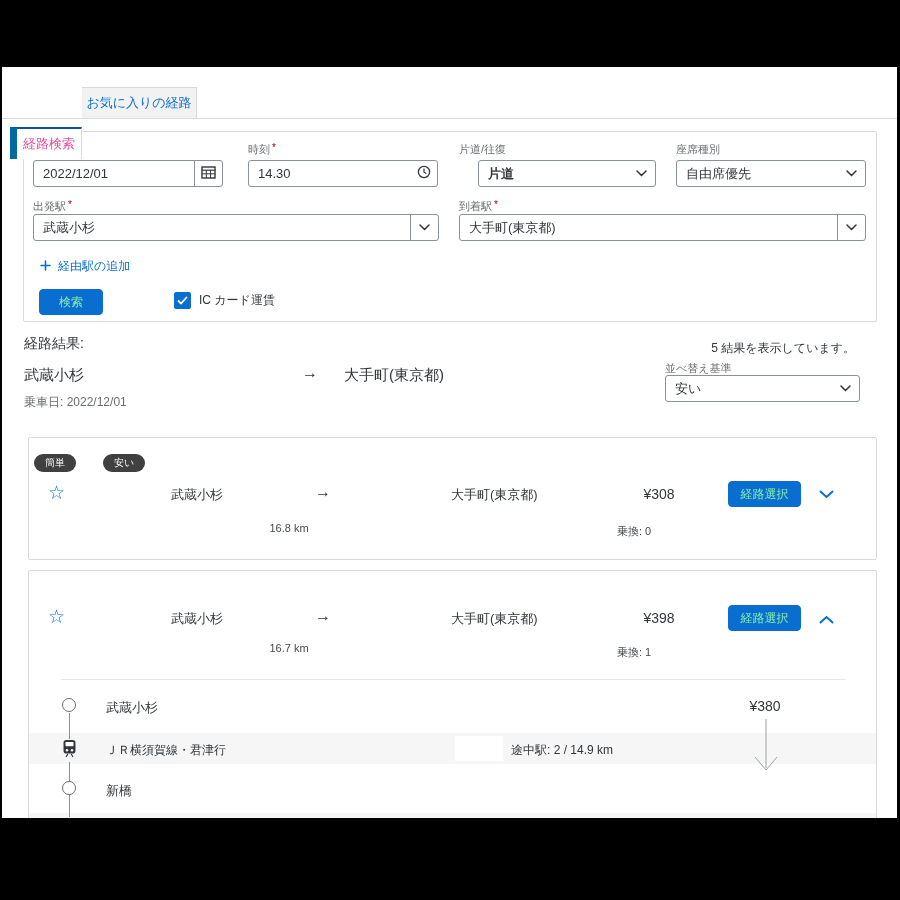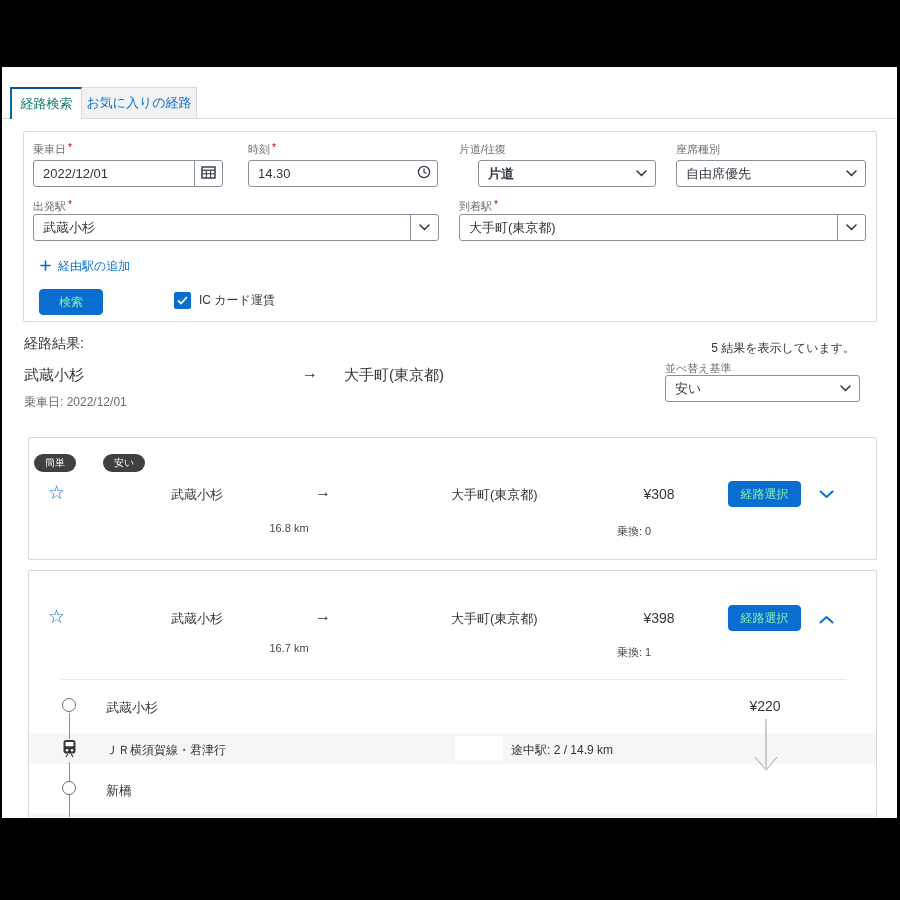--- a/index.html
+++ b/index.html
@@ -10,21 +10,21 @@
   .screen{
     position:absolute;left:2px;top:67px;width:895px;height:751px;
     background:#fff;overflow:hidden;
   }
   .abs{position:absolute;}
   
   .tabline{position:absolute;left:0;top:51px;width:100%;height:1px;background:#d9d9d9;}
   .tab{position:absolute;top:20px;box-sizing:border-box;font-size:13px;
        display:flex;align-items:center;justify-content:center;cursor:pointer;}
   .tab.active{left:8px;width:72px;height:32px;background:#fff;z-index:2;
-       border-top:2px solid #0854a0;border-left:2px solid #0369a1;border-right:1px solid #d9d9d9;color:#0f766e;}
+       border-top:2px solid #0854a0;border-left:7px solid #0369a1;border-right:1px solid #d9d9d9;color:#ec4899;margin-top:40px;}
   .tab.inactive{left:80px;width:115px;height:31px;background:#f2f2f2;
        border-top:1px solid #d9d9d9;border-right:1px solid #d9d9d9;color:#0a6ed1;}
   
   .panel{position:absolute;left:21px;top:64px;width:854px;height:191px;
        border:1px solid #d9d9d9;border-radius:2px;box-sizing:border-box;background:#fff;}
   .flabel{position:absolute;font-size:11px;color:#6a6d70;white-space:nowrap;}
   .req{color:#b00000;font-size:10px;vertical-align:top;margin-left:2px;}
   .field{position:absolute;height:27px;border:1px solid #89919a;border-radius:3px;
        background:#fff;box-sizing:border-box;display:flex;align-items:center;
        font-size:13px;color:#32363a;cursor:pointer;}
@@ -229,21 +229,21 @@
 
     <div class="divider" style="left:32px;top:108px;width:785px;"></div>
 
     <div class="stripe" style="top:162px;height:31px;"></div>
     <div class="stripe" style="top:242px;height:7px;"></div>
 
     <div class="tl-line" style="left:40px;top:142px;height:104px;"></div>
 
     <div class="stcircle" style="left:33px;top:127px;"></div>
     <div class="stname" style="left:77px;top:128px;">武蔵小杉</div>
-    <div class="fare abs" style="left:700px;top:127px;width:72px;">¥220</div>
+    <div class="fare abs" style="left:700px;top:127px;width:72px;">¥380</div>
 
     <div class="abs" style="left:32px;top:168px;z-index:2;background:#f6f6f7;">
       <svg width="17" height="19" viewBox="0 0 17 19">
           <rect x="2.5" y="1" width="12" height="13.5" rx="2.8" fill="#32363a"></rect>
           <rect x="4.5" y="3" width="8" height="4.2" rx="0.6" fill="#fff"></rect>
           <circle cx="6" cy="11.2" r="1.25" fill="#fff"></circle>
           <circle cx="11" cy="11.2" r="1.25" fill="#fff"></circle>
           <path d="M5 18l1.8-3M12 18l-1.8-3" stroke="#32363a" stroke-width="1.2"></path>
         </svg>
     </div>

